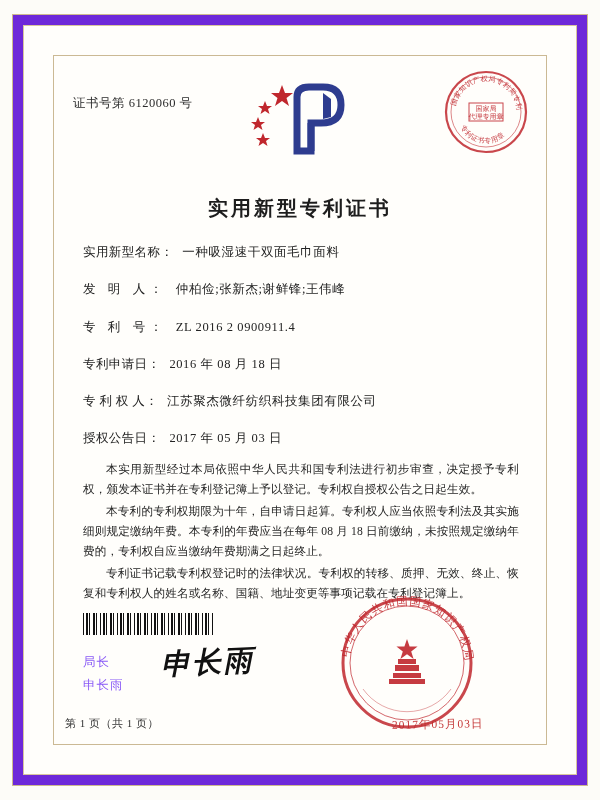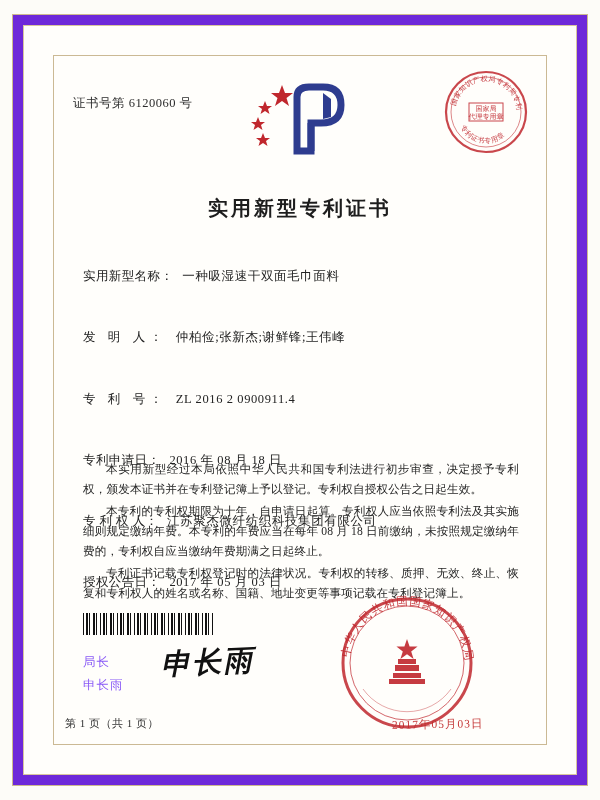--- a/index.html
+++ b/index.html
@@ -114,21 +114,20 @@
   .field-label {
     white-space: nowrap;
     letter-spacing: 0.4px;
   }
   .field-label.spread {
     letter-spacing: 4.6px;
   }
   .field-value {
     margin-left: 9px;
     letter-spacing: 0.6px;
-    margin-top: 24px;
   }
 
   
   .paras {
     position: absolute;
     left: 18px;
     right: 16px;
     top: 395px;
     font-size: 11.6px;
     line-height: 1.72;

